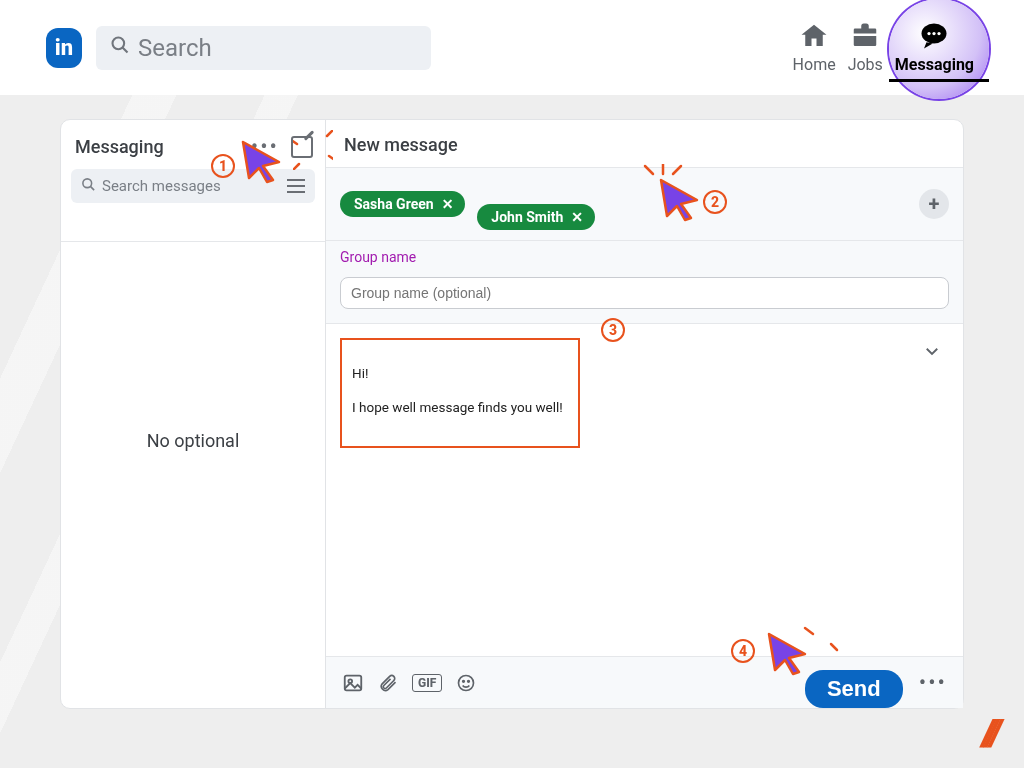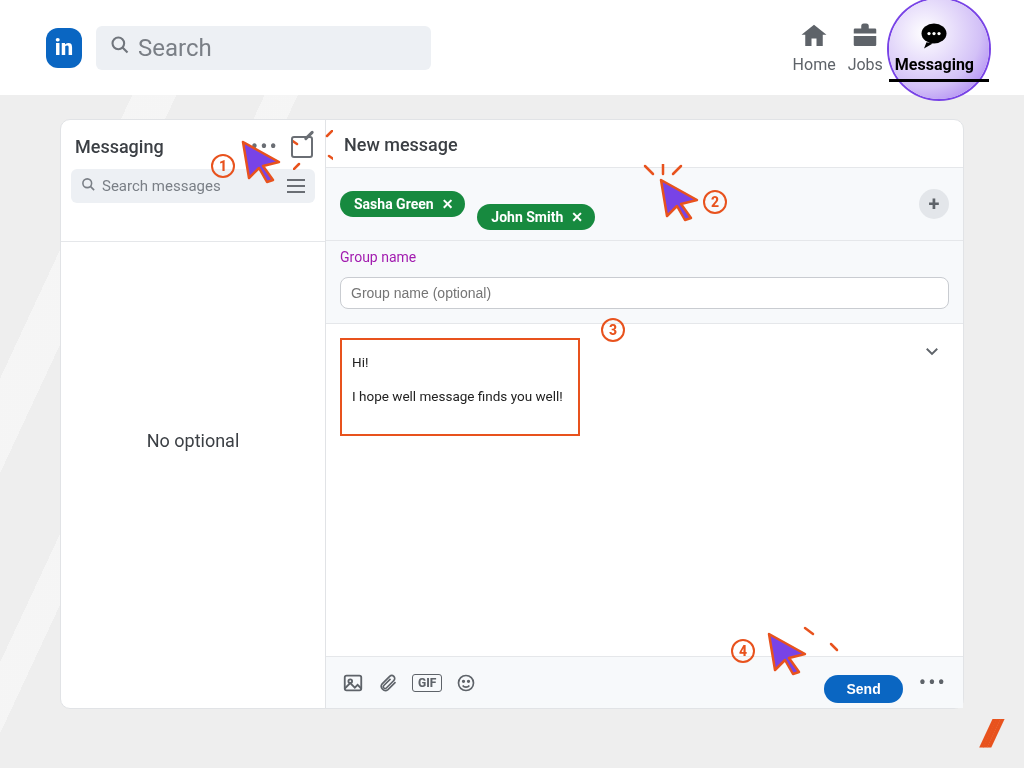--- a/index.html
+++ b/index.html
@@ -151,43 +151,43 @@
   .group-label { color: #a21caf; font-size: 14px; margin-bottom: 12px; }
   .group-input {
     width: 100%; height: 32px; border: 1px solid #c9ccd1; border-radius: 8px;
     background: #fff; padding: 0 10px; font-size: 14px; color: #555;
   }
   .compose-area {
     position: relative; flex: 1; background: #fff;
   }
   .msg-outline {
     position: absolute; left: 14px; top: 14px;
-    width: 240px; height: 98px;
+    width: 240px; height: 110px;
     border: 2px solid #e8521d;
-    padding: 12px 10px;
+    padding: 23px 10px;
     font-size: 13.5px; color: #222;
     line-height: 1.6;
   }
   .caret-down {
     position: absolute; right: 22px; top: 18px;
     width: 18px; height: 18px;
   }
   .caret-down svg { width: 18px; height: 18px; }
 
   .footer {
     height: 52px; border-top: 1px solid #e5e7ea; background: #f7f9fb;
     display: flex; align-items: center; padding: 0 16px;
     position: relative;
   }
   .tool { color: #5e6369; margin-right: 14px; font-size: 18px; display: inline-flex; align-items: center; }
   .tool.gif { border: 1.5px solid #5e6369; border-radius: 3px; padding: 1px 5px; font-size: 12px; font-weight: 800;}
   .send-btn {
     margin-left: auto;
     background: #0a66c2; color: #fff; font-weight: 800;
-    font-size: 14px; padding: 6px 22px; border-radius: 18px;
+    font-size: 22px; padding: 6px 22px; border-radius: 18px;
     border: none;
     margin-top: 13px;
   }
   .more-dots { margin-left: 16px; color: #5e6369; font-size: 22px; letter-spacing: 2px; }
 
   
   .badge {
     position: absolute;
     width: 24px; height: 24px; border: 2.5px solid #e8521d; border-radius: 50%;
     color: #e8521d; font-weight: 800; font-size: 14px;

